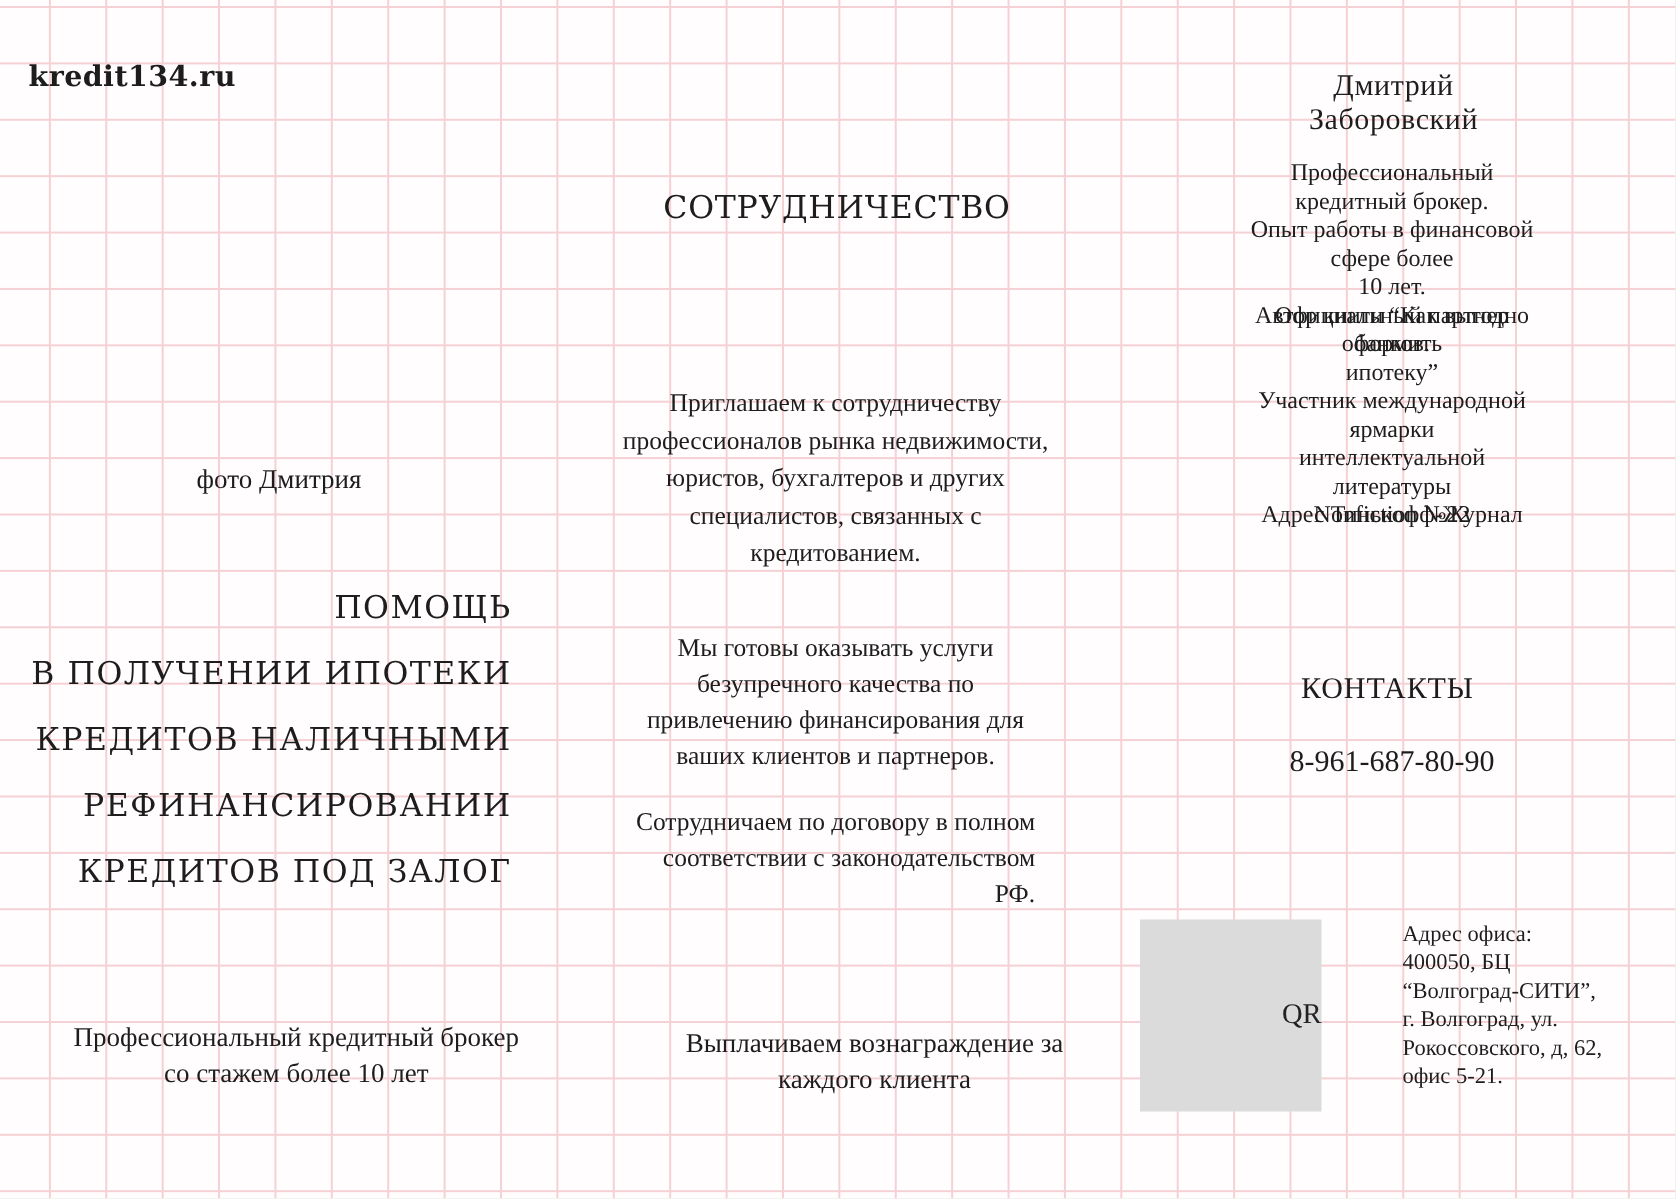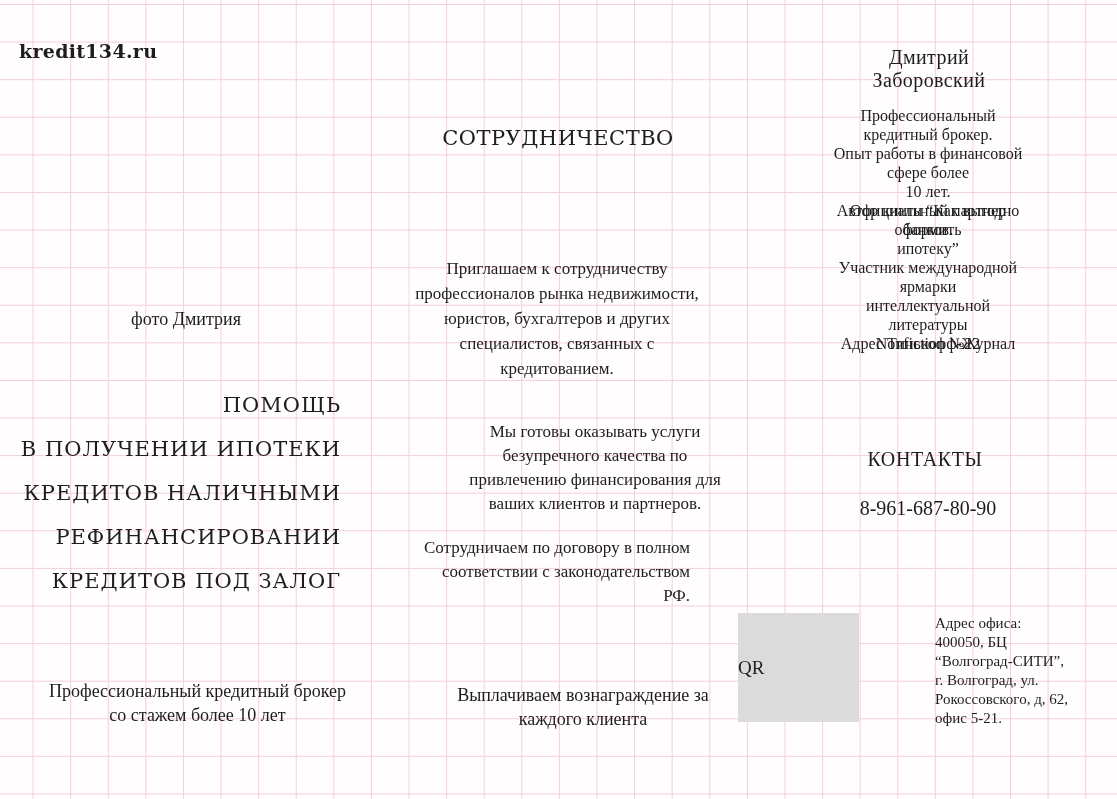--- a/index.html
+++ b/index.html
@@ -39,43 +39,43 @@
     text-align: left;
   }
   
   .site-logo      { left: 19px;  top: 40px;  font-size: 19px; font-weight: 600; letter-spacing: 0.3px; }
   .photo-ph       { left: 186px; top: 309px; font-size: 18px; }
   .headline       { left: 181px; top: 383px; font-size: 21px; line-height: 44px; letter-spacing: 1px; font-weight: 500; }
   .left-tagline   { left: 181px; top: 680px; font-size: 18px; line-height: 23.5px; padding-left: 33px; }
   
   .coop-title     { left: 558px; top: 127px; font-size: 21px; line-height: 22px; letter-spacing: 0.5px; font-weight: 500; }
   .coop-invite    { left: 557px; top: 256px; font-size: 17px; line-height: 25px; }
-  .coop-services  { left: 557px; top: 420px; font-size: 17px; line-height: 24px; margin-left: 38px; }
+  .coop-services  { left: 557px; top: 420px; font-size: 17px; line-height: 24px; }
   .coop-legal     { left: 557px; top: 536px; font-size: 17px; line-height: 24px; text-align: right; }
   .coop-reward    { left: 583px; top: 683px; font-size: 18px; line-height: 24px; }
   
   .person-name    { left: 929px; top: 46px;  font-size: 20px; letter-spacing: 0.4px; }
   .person-bio     { left: 928px; top: 106px; font-size: 16px; line-height: 19px; }
   .book-credit    { left: 928px; top: 201px; font-size: 16px; line-height: 19px; }
   .fair-credit    { left: 928px; top: 258px; font-size: 16px; line-height: 19px; }
   .tj-credit      { left: 928px; top: 334px; font-size: 16px; line-height: 19px; }
   .contacts-title { left: 925px; top: 437px; font-size: 20px; line-height: 20px; letter-spacing: 0.6px; margin-top: 12px; }
   .phone          { left: 928px; top: 498px; font-size: 20px; line-height: 20px; }
   .messengers     { left: 928px; top: 523px; font-size: 16px; line-height: 18px; }
   .address        { left: 935px; top: 614px; font-size: 15px; line-height: 19px; }
   .qr-box {
     position: absolute;
-    left: 738px;
+    left: 760px;
     top: 613px;
     width: 121px;
-    height: 109px;
+    height: 128px;
     background: #dbdbdb;
     display: flex;
     align-items: center;
-    justify-content: flex-start;
+    justify-content: flex-end;
   }
   .qr-box span {
     font-family: "Liberation Serif", serif;
     font-size: 19px;
     color: #222222;
   }
 </style>
 </head>
 <body>
 

